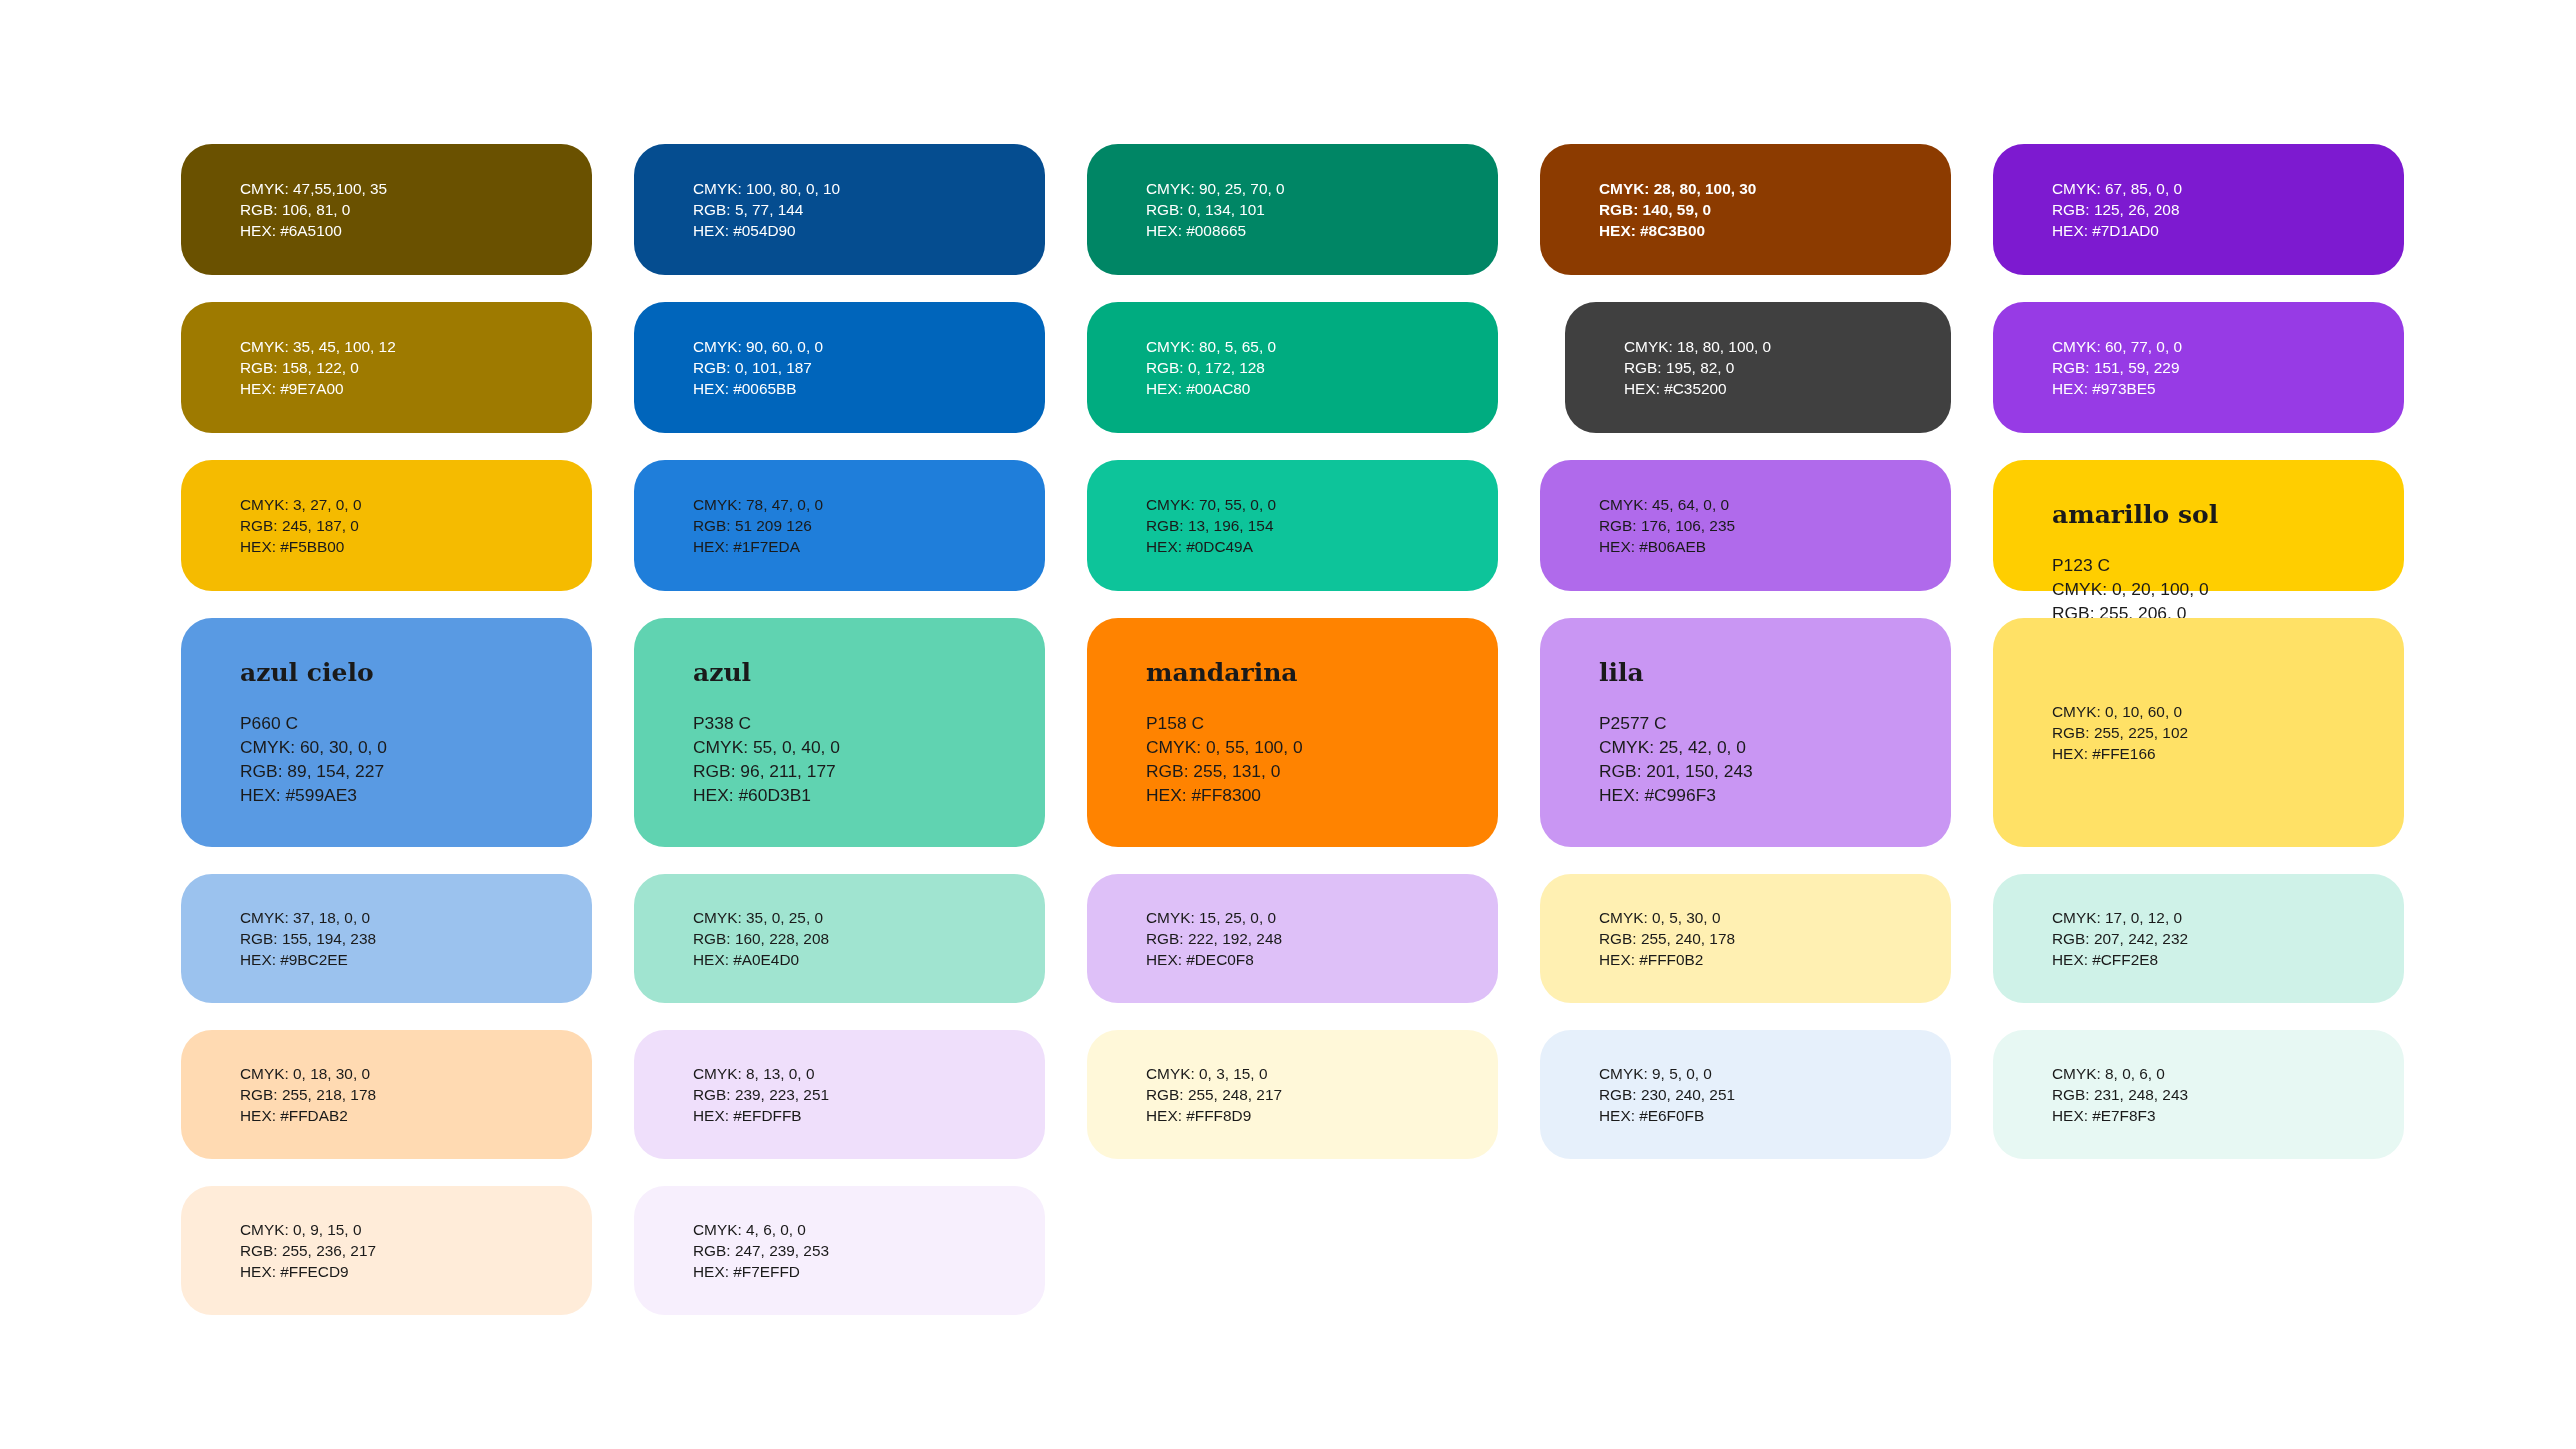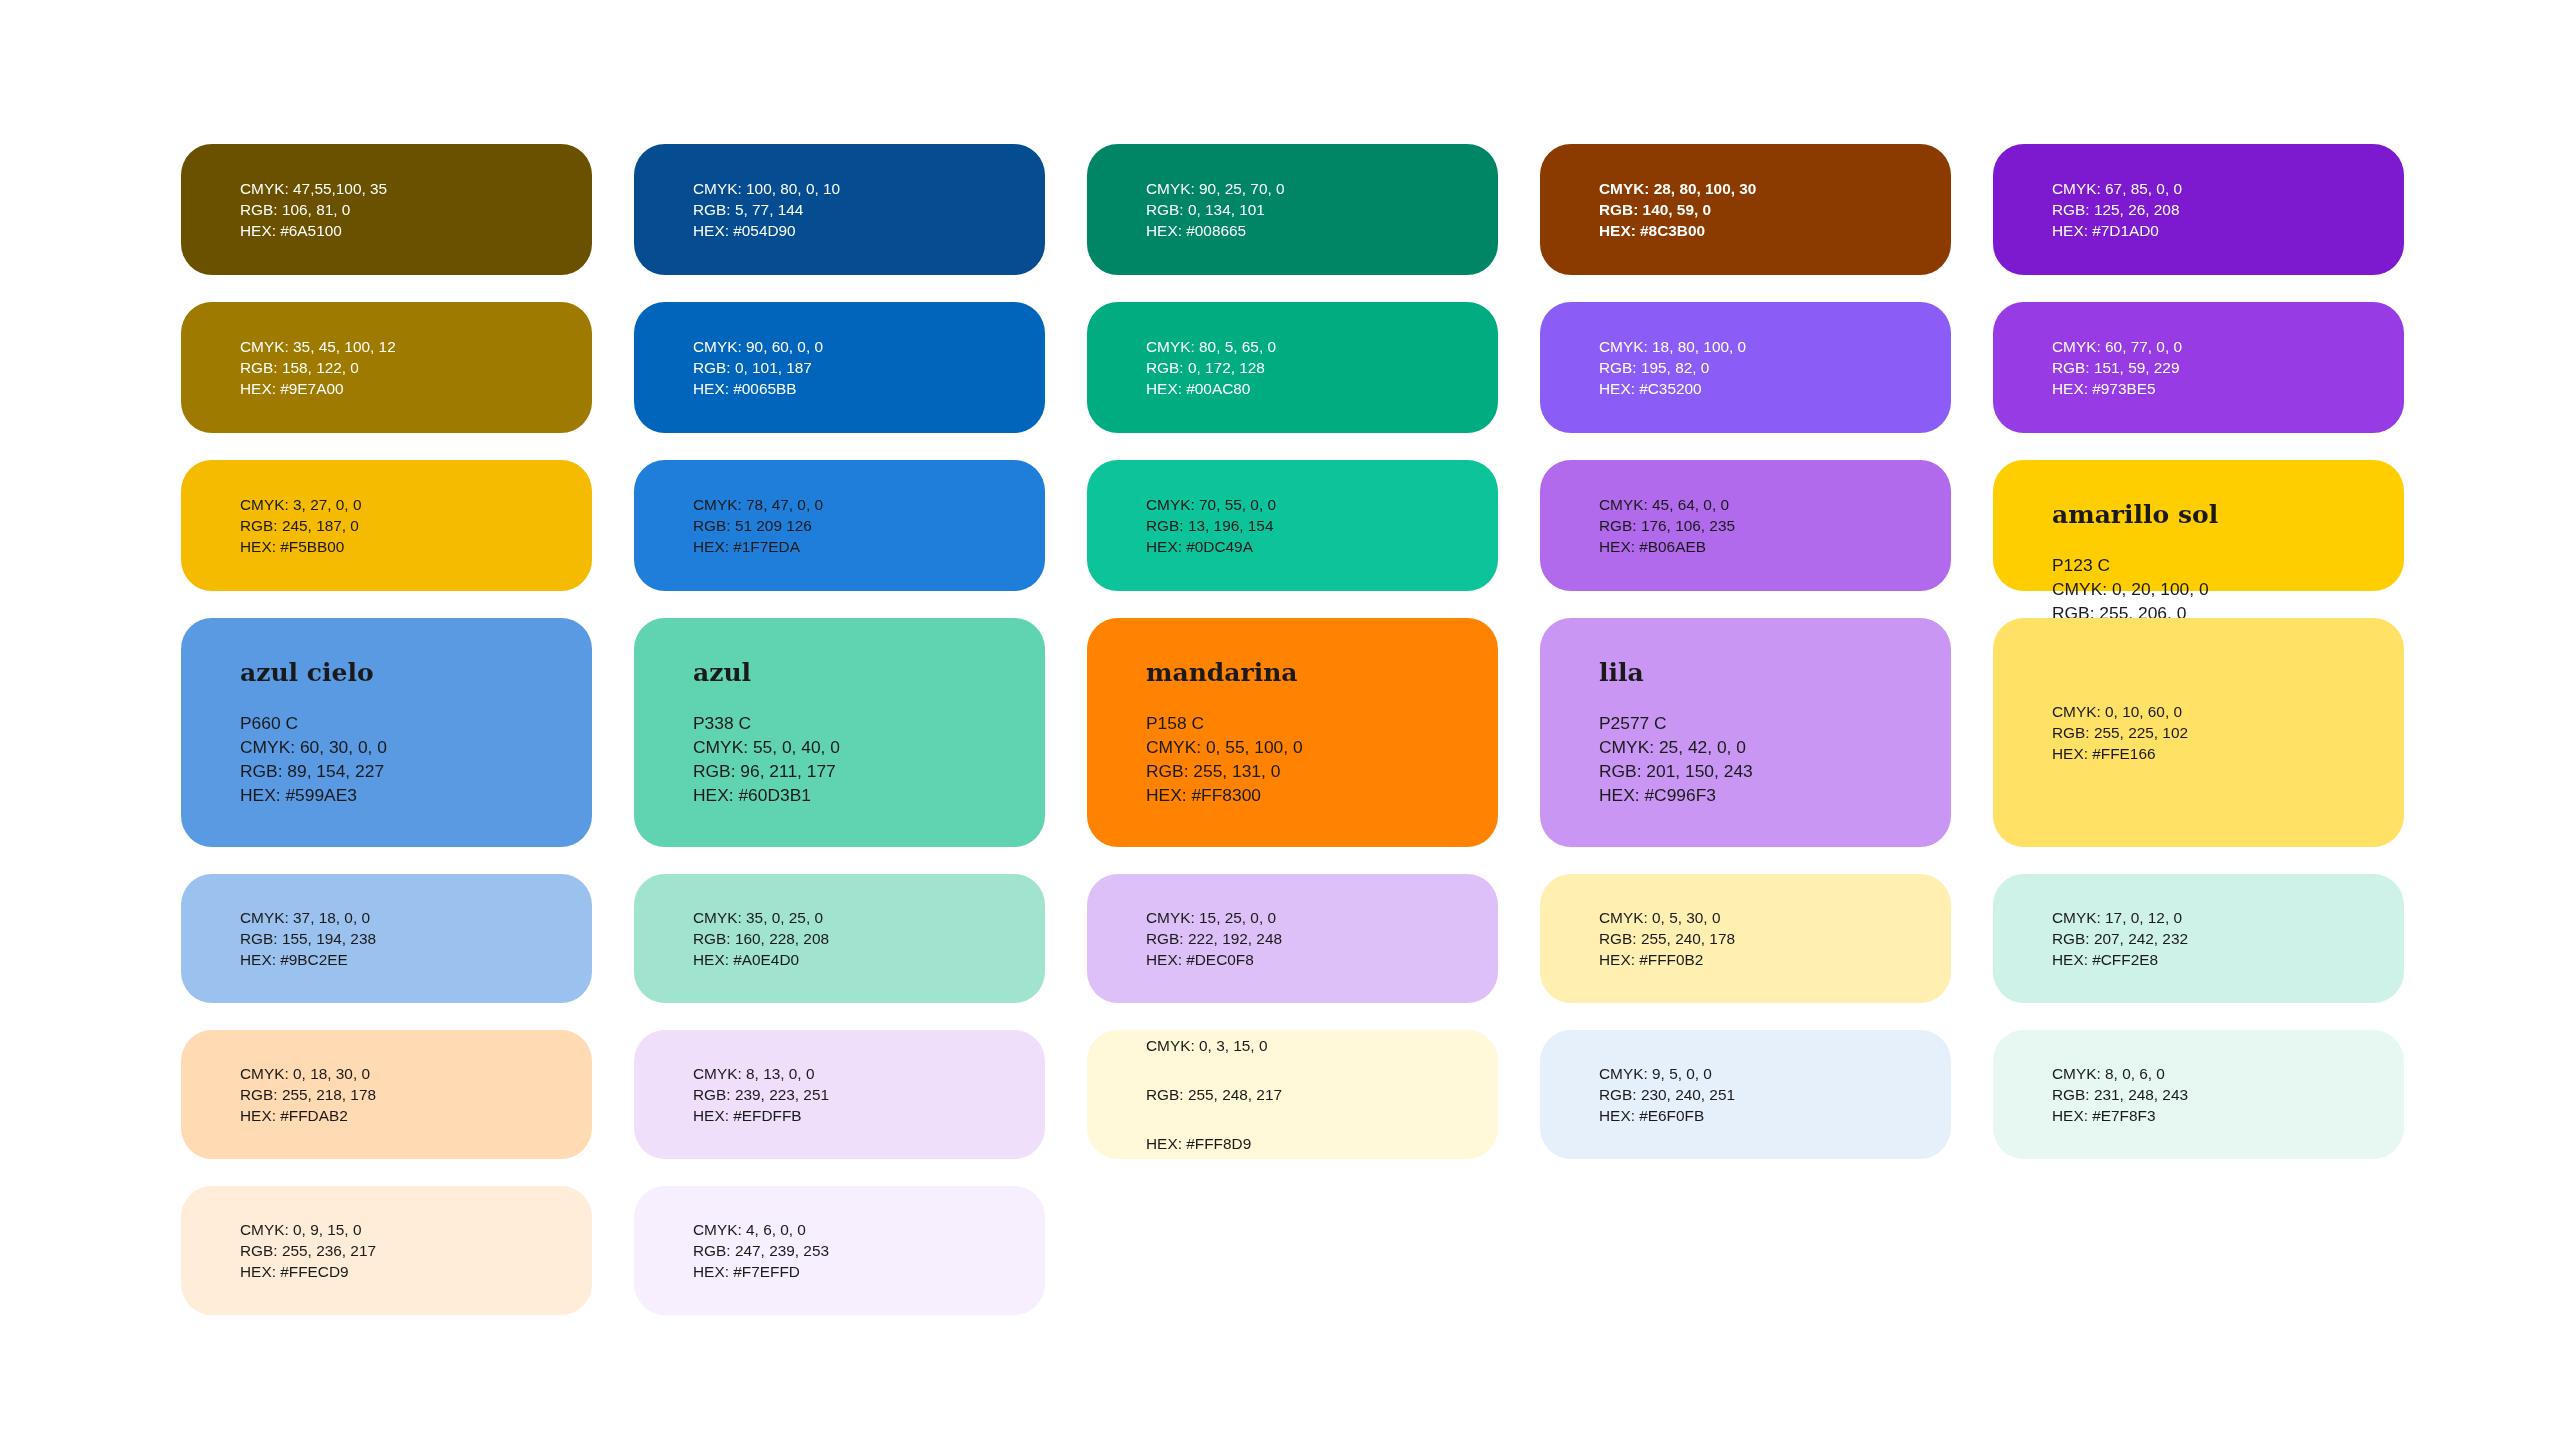--- a/index.html
+++ b/index.html
@@ -88,21 +88,21 @@
   <div class="swatch" style="background-color: rgb(0, 101, 187); color: rgb(255, 255, 255);">
     <div class="line">CMYK: 90, 60, 0, 0</div>
     <div class="line">RGB: 0, 101, 187</div>
     <div class="line">HEX: #0065BB</div>
   </div>
   <div class="swatch" style="background-color: rgb(0, 172, 128); color: rgb(255, 255, 255);">
     <div class="line">CMYK: 80, 5, 65, 0</div>
     <div class="line">RGB: 0, 172, 128</div>
     <div class="line">HEX: #00AC80</div>
   </div>
-  <div class="swatch" style="background-color: #8b5cf6; color: rgb(255, 255, 255);">
+  <div class="swatch" style="background-color: #404040; color: rgb(255, 255, 255); margin-left: 25px;">
     <div class="line">CMYK: 18, 80, 100, 0</div>
     <div class="line">RGB: 195, 82, 0</div>
     <div class="line">HEX: #C35200</div>
   </div>
   <div class="swatch" style="background-color: rgb(151, 59, 229); color: rgb(255, 255, 255);">
     <div class="line">CMYK: 60, 77, 0, 0</div>
     <div class="line">RGB: 151, 59, 229</div>
     <div class="line">HEX: #973BE5</div>
   </div>
 
@@ -198,21 +198,21 @@
     <div class="line">CMYK: 0, 18, 30, 0</div>
     <div class="line">RGB: 255, 218, 178</div>
     <div class="line">HEX: #FFDAB2</div>
   </div>
   <div class="swatch" style="background-color: rgb(239, 223, 251); color: rgb(26, 26, 26);">
     <div class="line">CMYK: 8, 13, 0, 0</div>
     <div class="line">RGB: 239, 223, 251</div>
     <div class="line">HEX: #EFDFFB</div>
   </div>
 
-  <div class="swatch" style="background-color: rgb(255, 248, 217); color: rgb(26, 26, 26); gap: 28px;">
+  <div class="swatch" style="background-color: rgb(255, 248, 217); color: rgb(26, 26, 26);">
     <div class="line">CMYK: 0, 3, 15, 0</div>
     <div class="line">RGB: 255, 248, 217</div>
     <div class="line">HEX: #FFF8D9</div>
   </div>
   <div class="swatch" style="background-color: rgb(230, 240, 251); color: rgb(26, 26, 26);">
     <div class="line">CMYK: 9, 5, 0, 0</div>
     <div class="line">RGB: 230, 240, 251</div>
     <div class="line">HEX: #E6F0FB</div>
   </div>
   <div class="swatch" style="background-color: rgb(231, 248, 243); color: rgb(26, 26, 26);">

